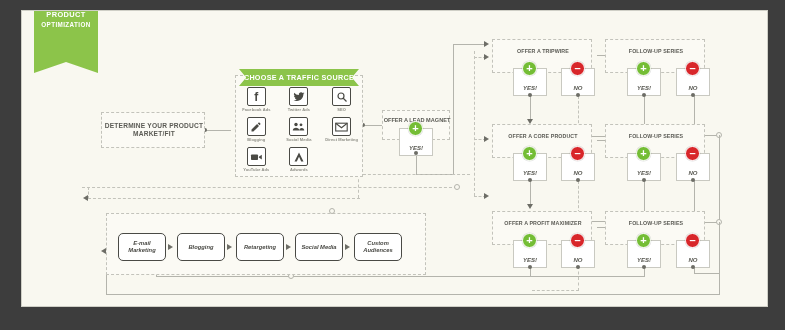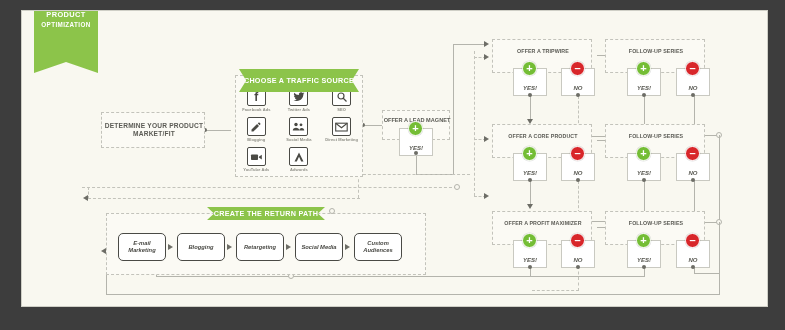--- a/index.html
+++ b/index.html
@@ -49,21 +49,21 @@
   #pmf { left: 79px; top: 101px; width: 104px; height: 36px; }
   #pmf .caption { left: 0; top: 9px; width: 104px; font-size: 6.6px; letter-spacing: .2px; }
 
   
   #traffic { left: 213px; top: 64px; width: 128px; height: 102px; }
   .panel-head {
     position: absolute; background: #8cc44a; color: #fff; font-weight: bold;
     font-size: 7.2px; letter-spacing: .3px; text-align: center;
     display: flex; align-items: center; justify-content: center;
   }
-  #traffic-head { left: 217px; top: 58px; width: 120px; height: 23px;
+  #traffic-head { left: 217px; top: 58px; width: 120px; height: 17px;
     clip-path: polygon(0 0, 100% 0, 94% 50%, 100% 100%, 0 100%, 6% 50%); z-index: 12; }
   .icon-grid { position: absolute; left: 213px; top: 74px; width: 128px; height: 90px;
     display: grid; grid-template-columns: repeat(3, 1fr); grid-template-rows: repeat(3, 1fr); }
   .icon-cell { display: flex; flex-direction: column; align-items: center; justify-content: flex-start; padding-top: 2px; }
   .isq { width: 19px; height: 19px; border: 1.6px solid #4a4a45; border-radius: 2px;
     background: #fff; display: flex; align-items: center; justify-content: center;
     color: #4a4a45; font-weight: bold; font-size: 12px; line-height: 1; overflow: hidden; }
   .isq svg { display: block; }
   .ilbl { margin-top: 1.5px; font-size: 4px; color: #8e8e86; text-align: center;
     line-height: 4.6px; font-weight: bold; letter-spacing: .1px; width: 38px; }
@@ -359,21 +359,20 @@
     </div>
     <div class="badge plus" style="left:614px; top:222px;">+</div>
     <div class="yncard" style="left:654px; top:229px;">
       <span class="ynlbl">NO</span>
     </div>
     <div class="badge minus" style="left:663px; top:222px;">–</div>
     <div class="dot" style="left:620px; top:254px;"></div>
     <div class="dot" style="left:669px; top:254px;"></div>
 
     <div id="return" class="dbox"></div>
-    <div id="return-head" class="panel-head">CREATE THE RETURN PATH</div>
     <div class="node" style="left:307px; top:197px;"></div>
 
     <div class="rchip" style="left:96px;">
       <span>E-mail Marketing</span>
     </div>
     <div class="rchip" style="left:155px;">
       <span>Blogging</span>
     </div>
     <div class="rchip" style="left:214px;">
       <span>Retargeting</span>

